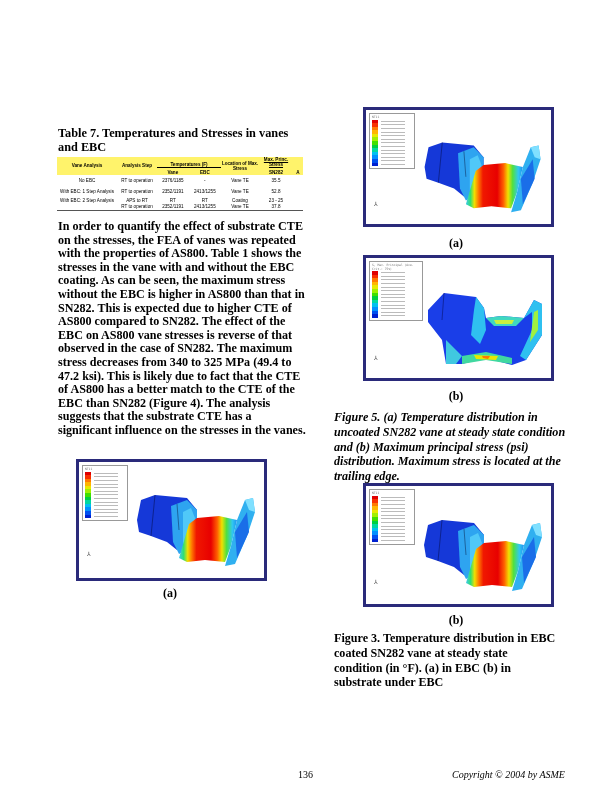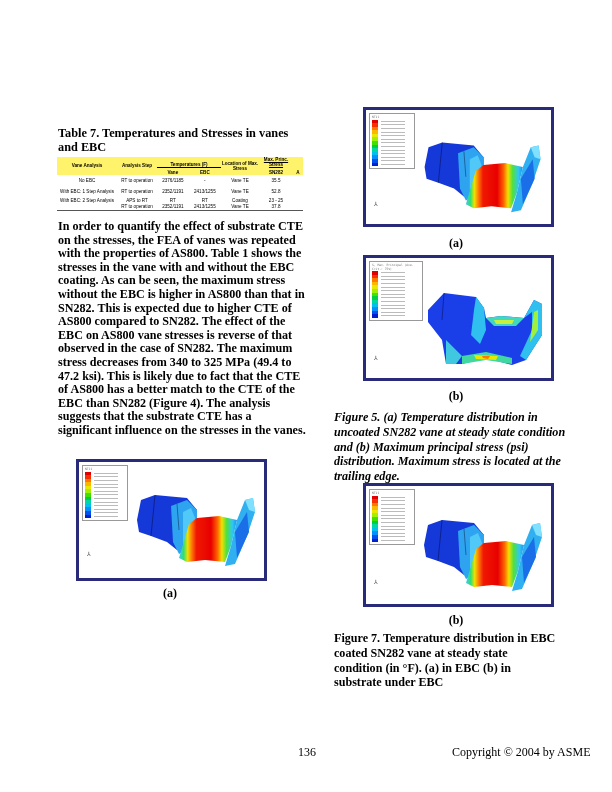--- a/index.html
+++ b/index.html
@@ -16,21 +16,21 @@
   .tbl .bottom td { border-bottom:1px solid #555; }
   .uline { text-decoration:underline; }
   .body-text { left:58px; top:220px; width:250px; font-size:12.1px; line-height:13.6px;font-weight:bold; }
   .frame { border:3px solid #2a2a7a; background:#fff; }
   .legend { position:absolute; background:#fff; border:1px solid #999; font-family:"DejaVu Sans Mono", monospace; font-size:3px; color:#777; padding:2px; }
   .legend .lt { font-size:3px; line-height:3.5px; }
   .legend .row { display:flex; align-items:center; height:3.6px; }
   .legend .sw { width:6px; height:3.6px; margin-right:3px; }
   .label { font-weight:bold; font-size:12px; text-align:center; }
   .caption { font-weight:bold; font-size:12.1px; line-height:14.8px; }
-  .footer { font-size:12px; }
+  .footer { font-size:10px;margin-top:24px; }
   svg { position:absolute; }
 </style>
 </head>
 <body>
 
 <div class="abs table-title">Table 7. Temperatures and Stresses in vanes and EBC</div>
 
 <div class="abs tbl">
   <table>
     <tbody>
@@ -357,24 +357,24 @@
         </div>
       </div>
   </div>
   <svg viewBox="0 0 185 116" width="185" height="118" style="left:0;top:0">
     <use href="#vaneTemp"></use>
   </svg>
   <div class="abs" style="left:8px;top:92px;font-size:6px;color:#444;">⅄</div>
 </div>
 <div class="abs label" style="left:446px;top:613px;width:20px;">(b)</div>
 
-<div class="abs caption" style="left:334px;top:631px;width:225px;">Figure 7. Temperature distribution in EBC coated SN282 vane at steady state condition (in °F). (a) in EBC (b) in substrate under EBC</div>
+<div class="abs caption" style="left:334px;top:631px;width:225px;">Figure 3. Temperature distribution in EBC coated SN282 vane at steady state condition (in °F). (a) in EBC (b) in substrate under EBC</div>
 
 <div class="abs footer" style="left:298px;top:745px;">136</div>
-<div class="abs footer" style="left:452px;top:745px;">Copyright © 2004 by ASME</div>
+<div class="abs footer" style="left:452px;top:745px;font-style:italic;">Copyright © 2004 by ASME</div>
 
 <svg width="0" height="0" style="position:absolute">
   <defs>
     <linearGradient id="tempBand" x1="0" y1="0" x2="1" y2="0">
       <stop offset="0" stop-color="#40c8f0"></stop>
       <stop offset="0.08" stop-color="#30e070"></stop>
       <stop offset="0.15" stop-color="#f0e000"></stop>
       <stop offset="0.22" stop-color="#ff7800"></stop>
       <stop offset="0.30" stop-color="#f01800"></stop>
       <stop offset="0.55" stop-color="#e80000"></stop>

